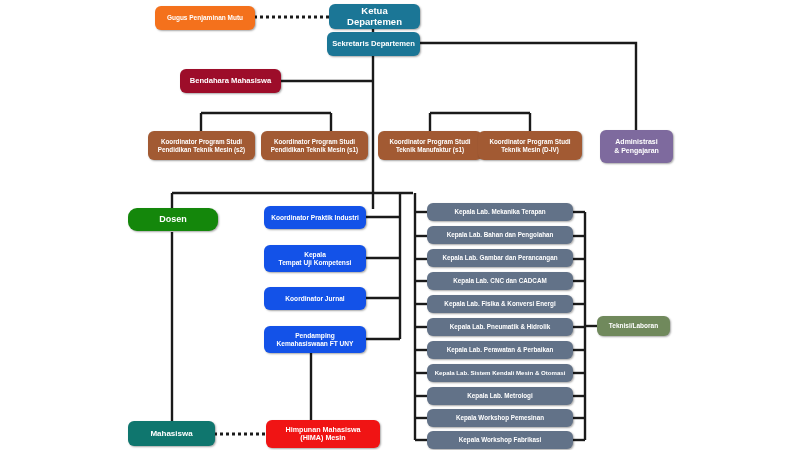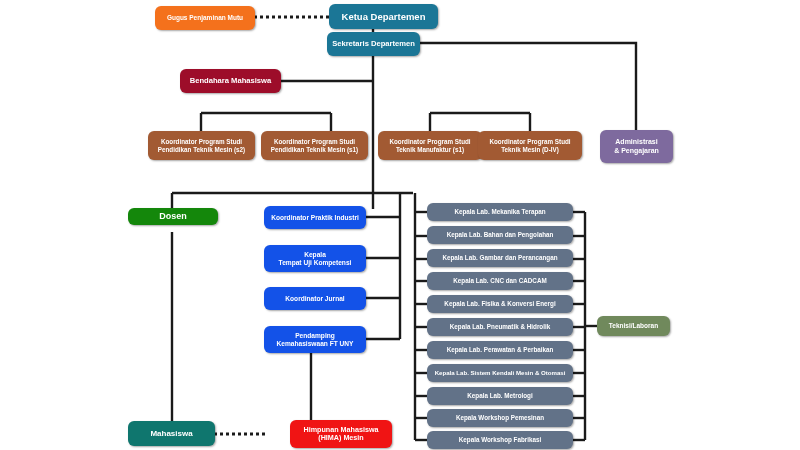--- a/index.html
+++ b/index.html
@@ -120,21 +120,21 @@
       <path d="M 254 17 L 330 17"></path>
 
       <path d="M 214 434 L 267 434"></path>
     </g>
   </svg>
 
   <div class="node c-orange" style="left:155px;top:6px;width:100px;height:24px;font-size:6.5px;">
     <span>Gugus Penjaminan Mutu</span>
   </div>
 
-  <div class="node c-teal" style="left:329px;top:4px;width:109px;height:25px;font-size:9.5px;">
+  <div class="node c-teal" style="left:329px;top:4px;width:91px;height:25px;font-size:9.5px;align-items:flex-end;">
     <span>Ketua Departemen</span>
   </div>
 
   <div class="node c-teal" style="left:327px;top:32px;width:93px;height:24px;font-size:7.6px;">
     <span>Sekretaris Departemen</span>
   </div>
 
   <div class="node c-maroon" style="left:180px;top:69px;width:101px;height:24px;font-size:7.6px;">
     <span>Bendahara Mahasiswa</span>
   </div>
@@ -154,29 +154,29 @@
   <div class="node c-brown" style="left:478px;top:131px;width:104px;height:29px;font-size:6.3px;">
     <span>Koordinator Program Studi
 Teknik Mesin (D-IV)</span>
   </div>
 
   <div class="node c-purple" style="left:600px;top:130px;width:73px;height:33px;font-size:7px;">
     <span>Administrasi
 &amp; Pengajaran</span>
   </div>
 
-  <div class="node c-green" style="left:128px;top:208px;width:90px;height:17px;font-size:9px;">
+  <div class="node c-green" style="left:128px;top:208px;width:90px;height:23px;font-size:9px;border-radius:9px;">
     <span>Dosen</span>
   </div>
 
   <div class="node c-cyan" style="left:128px;top:421px;width:87px;height:25px;font-size:8px;">
     <span>Mahasiswa</span>
   </div>
 
-  <div class="node c-red" style="left:266px;top:420px;width:102px;height:28px;font-size:7.2px;margin-left:24px;">
+  <div class="node c-red" style="left:266px;top:420px;width:114px;height:28px;font-size:7.2px;">
     <span>Himpunan Mahasiswa
 (HIMA) Mesin</span>
   </div>
 
   <div class="node c-blue" style="left:264px;top:206px;width:102px;height:23px;font-size:6.6px;">
     <span>Koordinator Praktik Industri</span>
   </div>
   <div class="node c-blue" style="left:264px;top:245px;width:102px;height:27px;font-size:6.6px;">
     <span>Kepala
 Tempat Uji Kompetensi</span>

